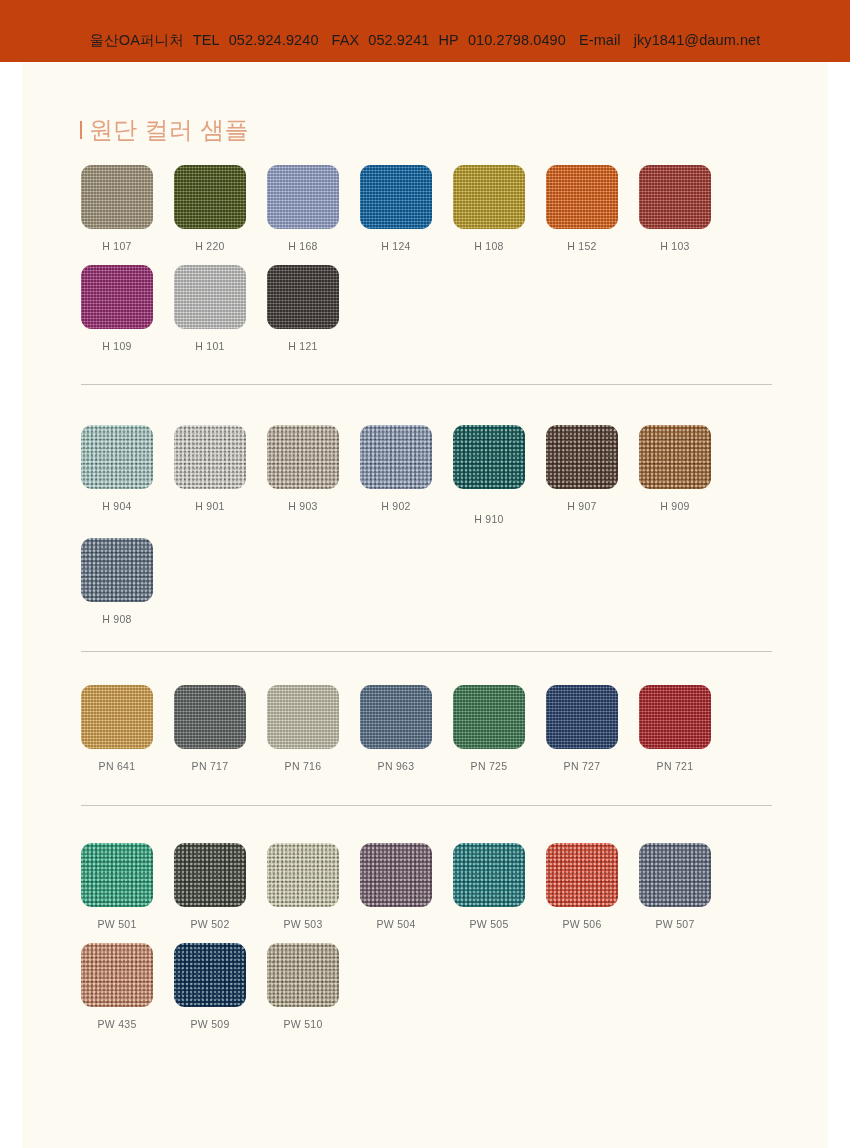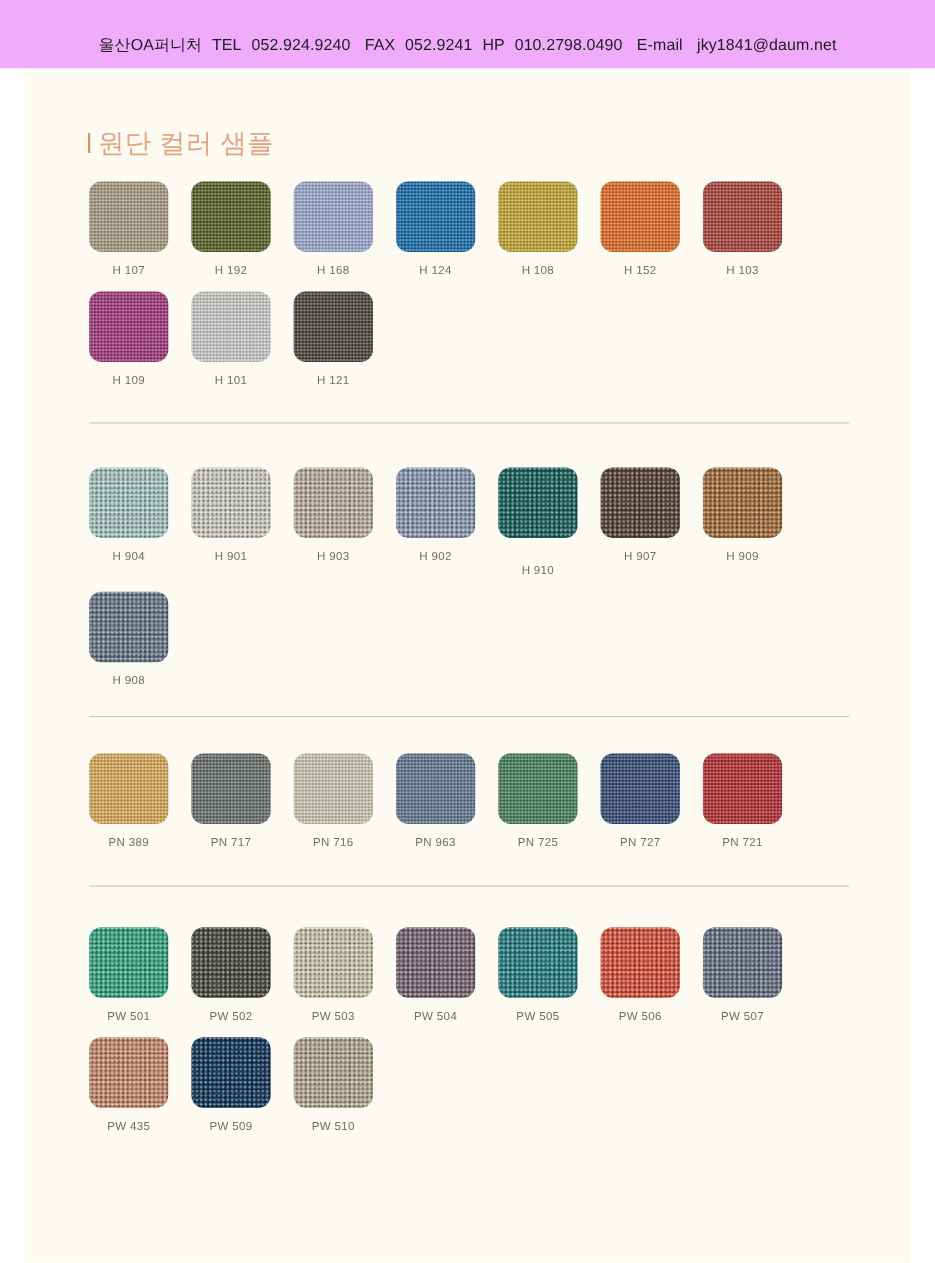--- a/index.html
+++ b/index.html
@@ -23,21 +23,21 @@
   .crop-v { width: 1px; height: 38px; }
   .crop-h { width: 14px; height: 1px; }
 
   
   #header-band {
     position: absolute;
     left: 0;
     top: 0;
     width: 850px;
     height: 62px;
-    background: #f0abfc;
+    background: #c2410c;
     z-index: 2;
   }
   #contact-line {
     position: absolute;
     left: 0;
     top: 31px;
     width: 850px;
     text-align: center;
     font-size: 14.5px;
     color: #1c1c1c;
@@ -145,21 +145,21 @@
           <div class="swatch-cell">
             <div class="swatch-chip" style="background: rgb(167, 155, 128);">
               <div class="tex" style="background-image: repeating-linear-gradient(0deg, rgba(255, 255, 255, 0.2) 0px, rgba(255, 255, 255, 0.2) 1.5px, rgba(0, 0, 0, 0.13) 1.5px, rgba(0, 0, 0, 0.13) 3px), repeating-linear-gradient(90deg, rgba(255, 255, 255, 0.16) 0px, rgba(255, 255, 255, 0.16) 1.5px, rgba(0, 0, 0, 0.11) 1.5px, rgba(0, 0, 0, 0.11) 3px); background-size: 3px 3px, 3px 3px;"></div>
             </div>
             <div class="swatch-label" style="color: rgb(109, 109, 109);">H 107</div>
           </div>
           <div class="swatch-cell">
             <div class="swatch-chip" style="background: rgb(79, 92, 28);">
               <div class="tex" style="background-image: repeating-linear-gradient(0deg, rgba(255, 255, 255, 0.2) 0px, rgba(255, 255, 255, 0.2) 1.5px, rgba(0, 0, 0, 0.13) 1.5px, rgba(0, 0, 0, 0.13) 3px), repeating-linear-gradient(90deg, rgba(255, 255, 255, 0.16) 0px, rgba(255, 255, 255, 0.16) 1.5px, rgba(0, 0, 0, 0.11) 1.5px, rgba(0, 0, 0, 0.11) 3px); background-size: 3px 3px, 3px 3px;"></div>
             </div>
-            <div class="swatch-label" style="color: rgb(109, 109, 109);">H 192</div>
+            <div class="swatch-label" style="color: rgb(109, 109, 109);">H 220</div>
           </div>
           <div class="swatch-cell">
             <div class="swatch-chip" style="background: rgb(154, 168, 208);">
               <div class="tex" style="background-image: repeating-linear-gradient(0deg, rgba(255, 255, 255, 0.2) 0px, rgba(255, 255, 255, 0.2) 1.5px, rgba(0, 0, 0, 0.13) 1.5px, rgba(0, 0, 0, 0.13) 3px), repeating-linear-gradient(90deg, rgba(255, 255, 255, 0.16) 0px, rgba(255, 255, 255, 0.16) 1.5px, rgba(0, 0, 0, 0.11) 1.5px, rgba(0, 0, 0, 0.11) 3px); background-size: 3px 3px, 3px 3px;"></div>
             </div>
             <div class="swatch-label" style="color: rgb(109, 109, 109);">H 168</div>
           </div>
           <div class="swatch-cell">
             <div class="swatch-chip" style="background: rgb(15, 104, 168);">
               <div class="tex" style="background-image: repeating-linear-gradient(0deg, rgba(255, 255, 255, 0.2) 0px, rgba(255, 255, 255, 0.2) 1.5px, rgba(0, 0, 0, 0.13) 1.5px, rgba(0, 0, 0, 0.13) 3px), repeating-linear-gradient(90deg, rgba(255, 255, 255, 0.16) 0px, rgba(255, 255, 255, 0.16) 1.5px, rgba(0, 0, 0, 0.11) 1.5px, rgba(0, 0, 0, 0.11) 3px); background-size: 3px 3px, 3px 3px;"></div>
@@ -259,21 +259,21 @@
             <div class="swatch-label" style="color: rgb(109, 109, 109);">H 908</div>
           </div>
         </div>
       </div>
       <div class="group" style="top: 623px;">
         <div class="swatch-row">
           <div class="swatch-cell">
             <div class="swatch-chip" style="background: rgb(219, 169, 82);">
               <div class="tex" style="background-image: repeating-linear-gradient(0deg, rgba(255, 255, 255, 0.2) 0px, rgba(255, 255, 255, 0.2) 1.5px, rgba(0, 0, 0, 0.13) 1.5px, rgba(0, 0, 0, 0.13) 3px), repeating-linear-gradient(90deg, rgba(255, 255, 255, 0.16) 0px, rgba(255, 255, 255, 0.16) 1.5px, rgba(0, 0, 0, 0.11) 1.5px, rgba(0, 0, 0, 0.11) 3px); background-size: 3px 3px, 3px 3px;"></div>
             </div>
-            <div class="swatch-label" style="color: rgb(109, 109, 109);">PN 389</div>
+            <div class="swatch-label" style="color: rgb(109, 109, 109);">PN 641</div>
           </div>
           <div class="swatch-cell">
             <div class="swatch-chip" style="background: rgb(100, 106, 103);">
               <div class="tex" style="background-image: repeating-linear-gradient(0deg, rgba(255, 255, 255, 0.2) 0px, rgba(255, 255, 255, 0.2) 1.5px, rgba(0, 0, 0, 0.13) 1.5px, rgba(0, 0, 0, 0.13) 3px), repeating-linear-gradient(90deg, rgba(255, 255, 255, 0.16) 0px, rgba(255, 255, 255, 0.16) 1.5px, rgba(0, 0, 0, 0.11) 1.5px, rgba(0, 0, 0, 0.11) 3px); background-size: 3px 3px, 3px 3px;"></div>
             </div>
             <div class="swatch-label" style="color: rgb(109, 109, 109);">PN 717</div>
           </div>
           <div class="swatch-cell">
             <div class="swatch-chip" style="background: rgb(204, 200, 178);">
               <div class="tex" style="background-image: repeating-linear-gradient(0deg, rgba(255, 255, 255, 0.2) 0px, rgba(255, 255, 255, 0.2) 1.5px, rgba(0, 0, 0, 0.13) 1.5px, rgba(0, 0, 0, 0.13) 3px), repeating-linear-gradient(90deg, rgba(255, 255, 255, 0.16) 0px, rgba(255, 255, 255, 0.16) 1.5px, rgba(0, 0, 0, 0.11) 1.5px, rgba(0, 0, 0, 0.11) 3px); background-size: 3px 3px, 3px 3px;"></div>

